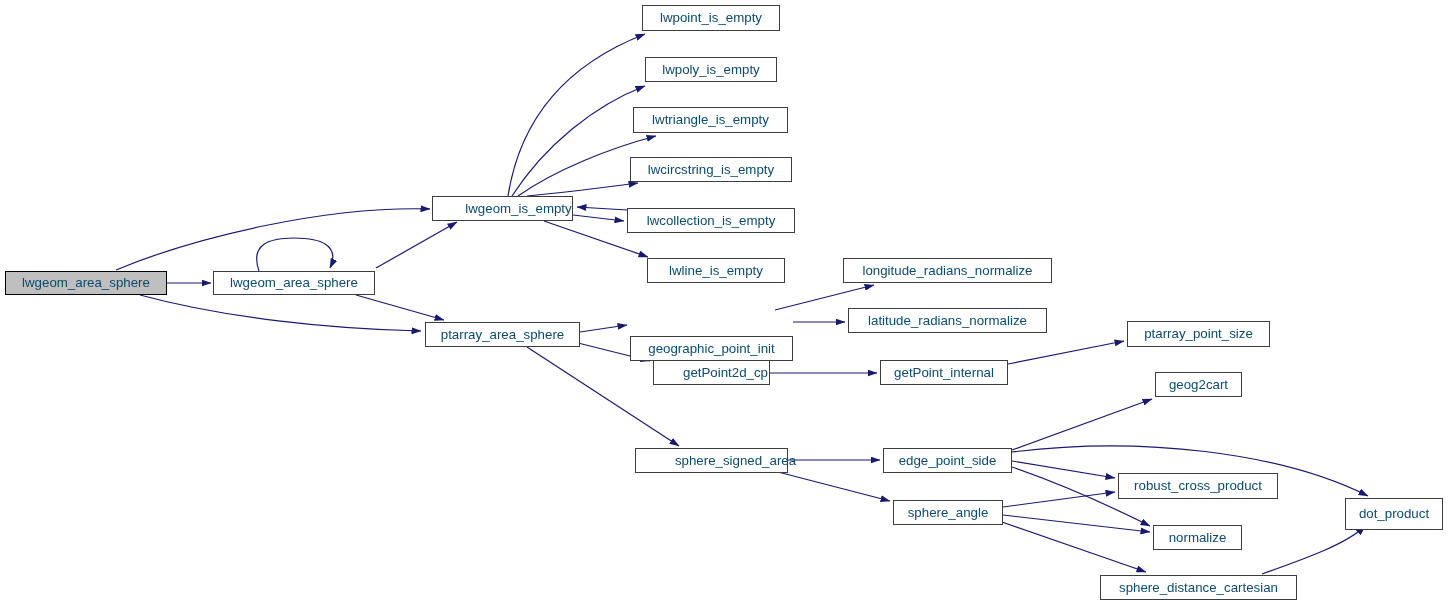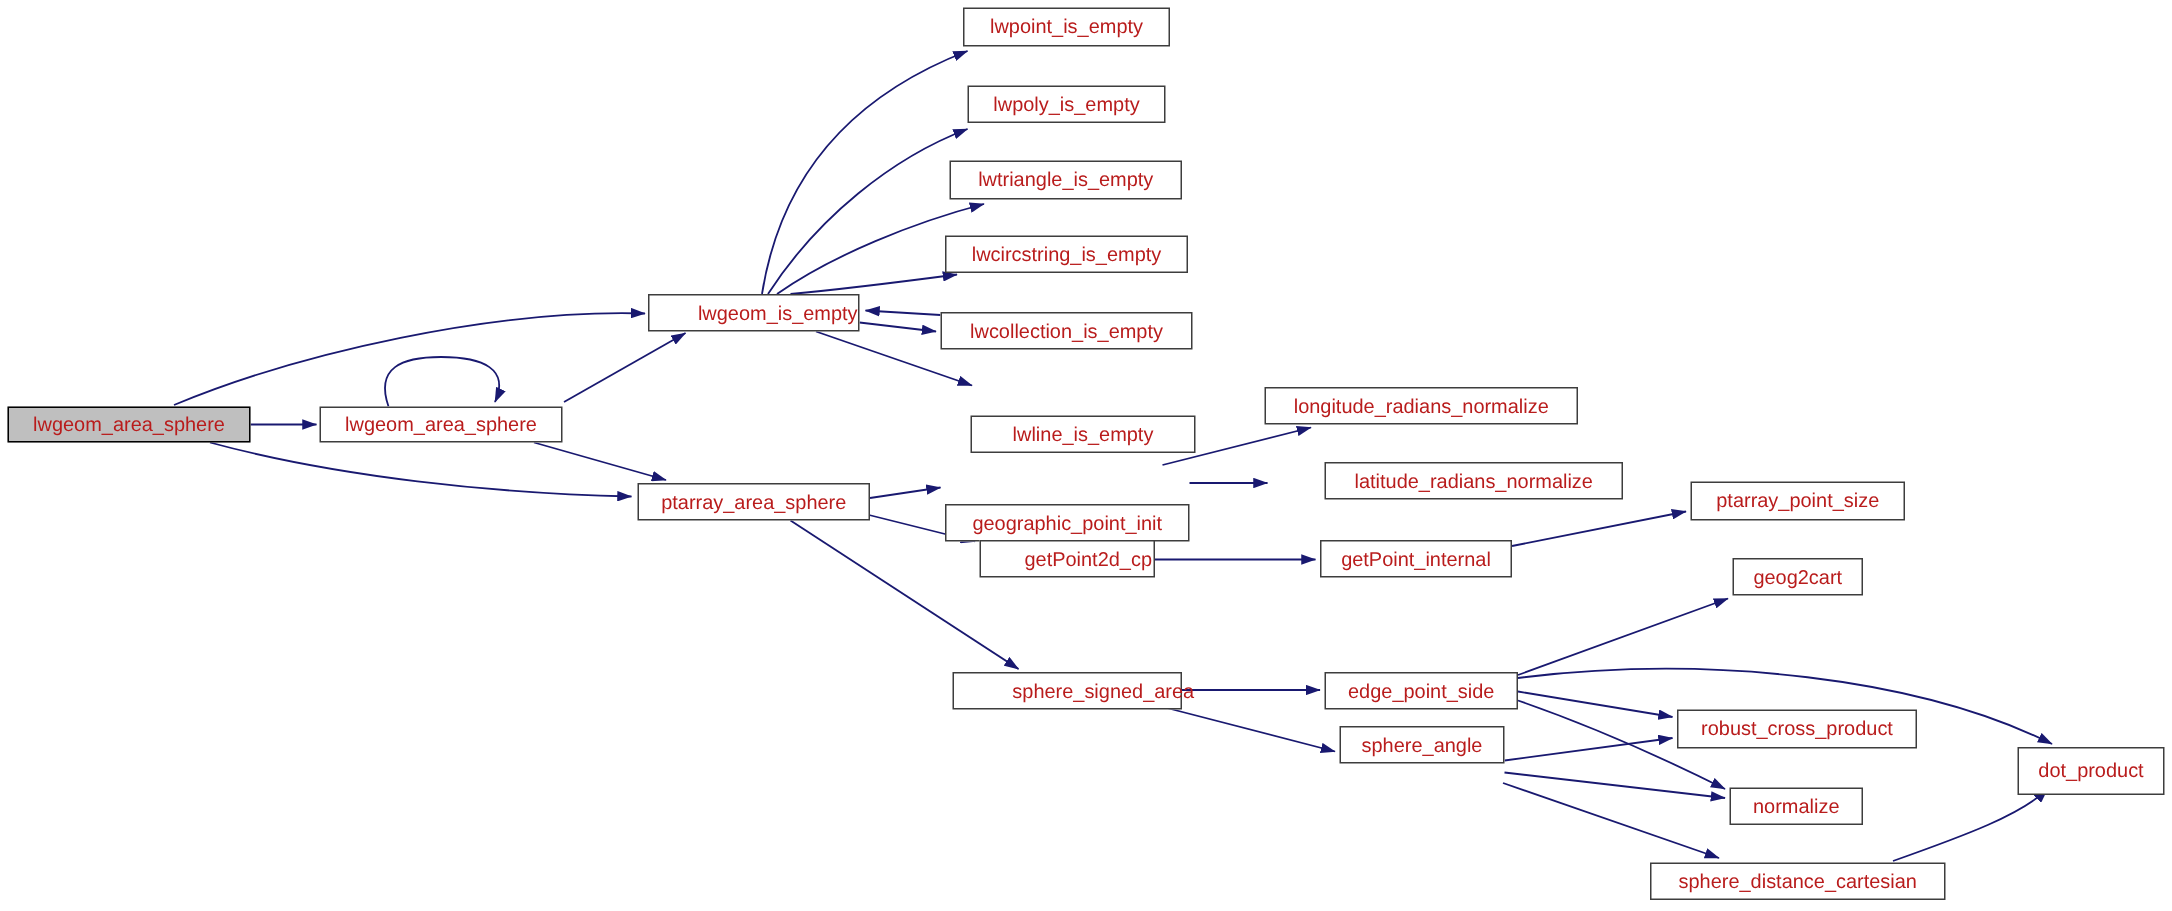--- a/index.html
+++ b/index.html
@@ -27,21 +27,21 @@
     stroke-width: 1.2;
   }
   .node {
     position: absolute;
     box-sizing: border-box;
     display: flex;
     align-items: center;
     justify-content: center;
     background: #ffffff;
     border: 1px solid #3d3d3d;
-    color: #b91c1c;
+    color: #0c4a6e;
     font-size: 13.3px;
     line-height: 1;
     white-space: nowrap;
     cursor: pointer;
   }
   .node.root {
     background: #bfbfbf;
     border: 1px solid #000000;
     cursor: default;
   }
@@ -91,30 +91,30 @@
   </svg>
   <div>
       <div class="node root" style="left: 5px; top: 271px; width: 162px; height: 24px; background: rgb(191, 191, 191); border-color: rgb(0, 0, 0);">lwgeom_area_sphere</div>
       <div class="node" style="left: 213px; top: 271px; width: 162px; height: 24px; background: rgb(255, 255, 255); border-color: rgb(61, 61, 61);">lwgeom_area_sphere</div>
       <div class="node" style="left: 432px; top: 196px; width: 141px; height: 25px; background: rgb(255, 255, 255); border-color: rgb(61, 61, 61); padding-left: 32px;">lwgeom_is_empty</div>
       <div class="node" style="left: 642px; top: 5px; width: 138px; height: 26px; background: rgb(255, 255, 255); border-color: rgb(61, 61, 61);">lwpoint_is_empty</div>
       <div class="node" style="left: 645px; top: 57px; width: 132px; height: 25px; background: rgb(255, 255, 255); border-color: rgb(61, 61, 61);">lwpoly_is_empty</div>
       <div class="node" style="left: 633px; top: 107px; width: 155px; height: 26px; background: rgb(255, 255, 255); border-color: rgb(61, 61, 61);">lwtriangle_is_empty</div>
       <div class="node" style="left: 630px; top: 157px; width: 162px; height: 25px; background: rgb(255, 255, 255); border-color: rgb(61, 61, 61);">lwcircstring_is_empty</div>
       <div class="node" style="left: 627px; top: 208px; width: 168px; height: 25px; background: rgb(255, 255, 255); border-color: rgb(61, 61, 61);">lwcollection_is_empty</div>
-      <div class="node" style="left: 647px; top: 258px; width: 150px; height: 25px; background: rgb(255, 255, 255); border-color: rgb(61, 61, 61); margin-top: 19px;">lwline_is_empty</div>
+      <div class="node" style="left: 647px; top: 258px; width: 138px; height: 25px; background: rgb(255, 255, 255); border-color: rgb(61, 61, 61);">lwline_is_empty</div>
       <div class="node" style="left: 425px; top: 322px; width: 155px; height: 25px; background: rgb(255, 255, 255); border-color: rgb(61, 61, 61);">ptarray_area_sphere</div>
       <div class="node" style="left: 630px; top: 310px; width: 163px; height: 25px; background: rgb(255, 255, 255); border-color: rgb(61, 61, 61); margin-top: 26px;">geographic_point_init</div>
       <div class="node" style="left: 653px; top: 360px; width: 117px; height: 25px; background: rgb(255, 255, 255); border-color: rgb(61, 61, 61); padding-left: 28px;">getPoint2d_cp</div>
       <div class="node" style="left: 843px; top: 258px; width: 209px; height: 25px; background: rgb(255, 255, 255); border-color: rgb(61, 61, 61);">longitude_radians_normalize</div>
-      <div class="node" style="left: 883px; top: 308px; width: 199px; height: 25px; background: rgb(255, 255, 255); border-color: rgb(61, 61, 61);">latitude_radians_normalize</div>
+      <div class="node" style="left: 848px; top: 308px; width: 199px; height: 25px; background: rgb(255, 255, 255); border-color: rgb(61, 61, 61);">latitude_radians_normalize</div>
       <div class="node" style="left: 880px; top: 360px; width: 128px; height: 25px; background: rgb(255, 255, 255); border-color: rgb(61, 61, 61);">getPoint_internal</div>
       <div class="node" style="left: 1127px; top: 321px; width: 143px; height: 26px; background: rgb(255, 255, 255); border-color: rgb(61, 61, 61);">ptarray_point_size</div>
       <div class="node" style="left: 1155px; top: 372px; width: 87px; height: 25px; background: rgb(255, 255, 255); border-color: rgb(61, 61, 61);">geog2cart</div>
       <div class="node" style="left: 635px; top: 448px; width: 153px; height: 25px; background: rgb(255, 255, 255); border-color: rgb(61, 61, 61); padding-left: 48px;">sphere_signed_area</div>
       <div class="node" style="left: 883px; top: 448px; width: 129px; height: 25px; background: rgb(255, 255, 255); border-color: rgb(61, 61, 61);">edge_point_side</div>
-      <div class="node" style="left: 893px; top: 484px; width: 110px; height: 25px; background: rgb(255, 255, 255); border-color: rgb(61, 61, 61);">sphere_angle</div>
+      <div class="node" style="left: 893px; top: 500px; width: 110px; height: 25px; background: rgb(255, 255, 255); border-color: rgb(61, 61, 61);">sphere_angle</div>
       <div class="node" style="left: 1118px; top: 473px; width: 160px; height: 26px; background: rgb(255, 255, 255); border-color: rgb(61, 61, 61);">robust_cross_product</div>
       <div class="node" style="left: 1153px; top: 525px; width: 89px; height: 25px; background: rgb(255, 255, 255); border-color: rgb(61, 61, 61);">normalize</div>
       <div class="node" style="left: 1100px; top: 575px; width: 197px; height: 25px; background: rgb(255, 255, 255); border-color: rgb(61, 61, 61);">sphere_distance_cartesian</div>
       <div class="node" style="left: 1345px; top: 498px; width: 98px; height: 32px; background: rgb(255, 255, 255); border-color: rgb(61, 61, 61);">dot_product</div>
     </div>
 </div>
 
 </body></html>

